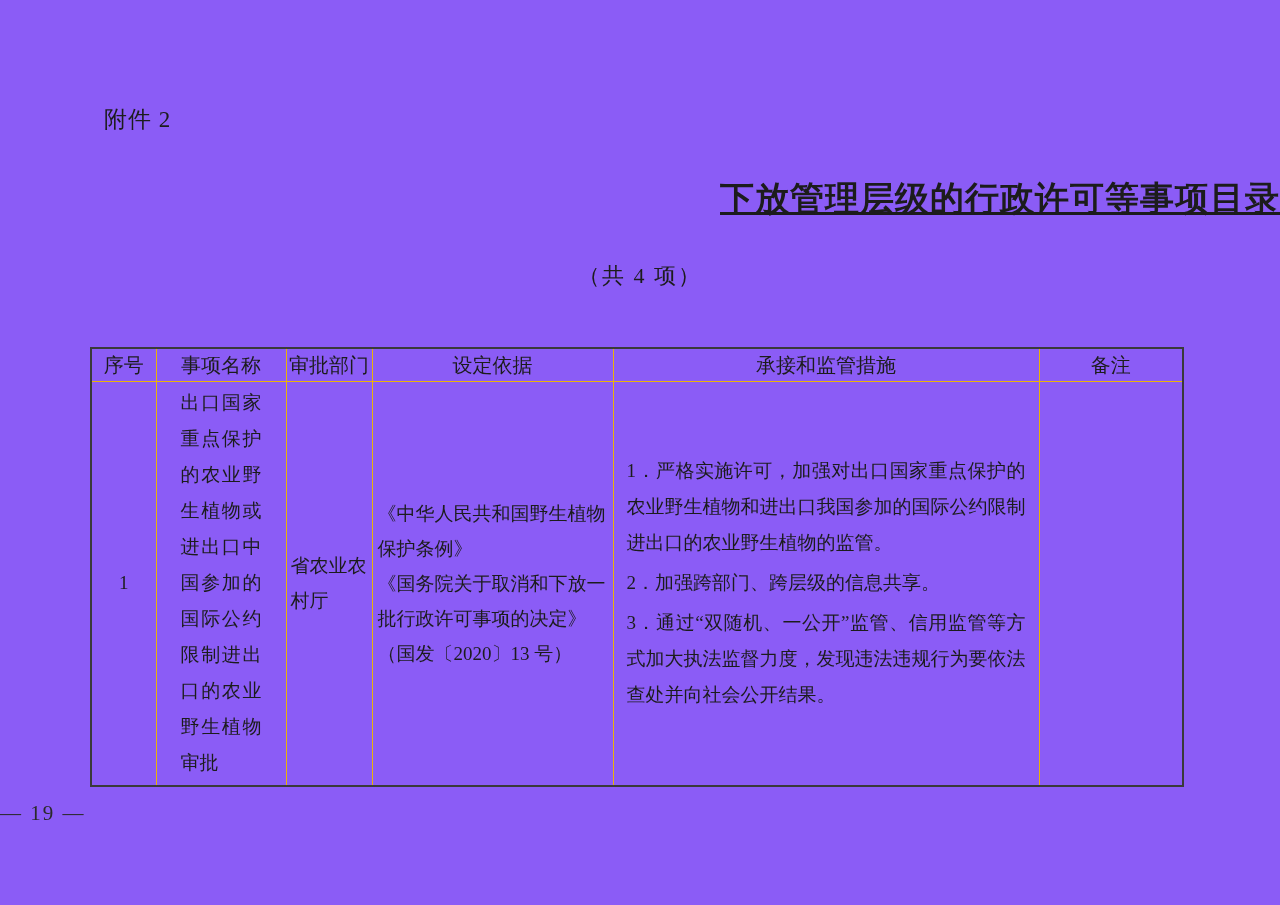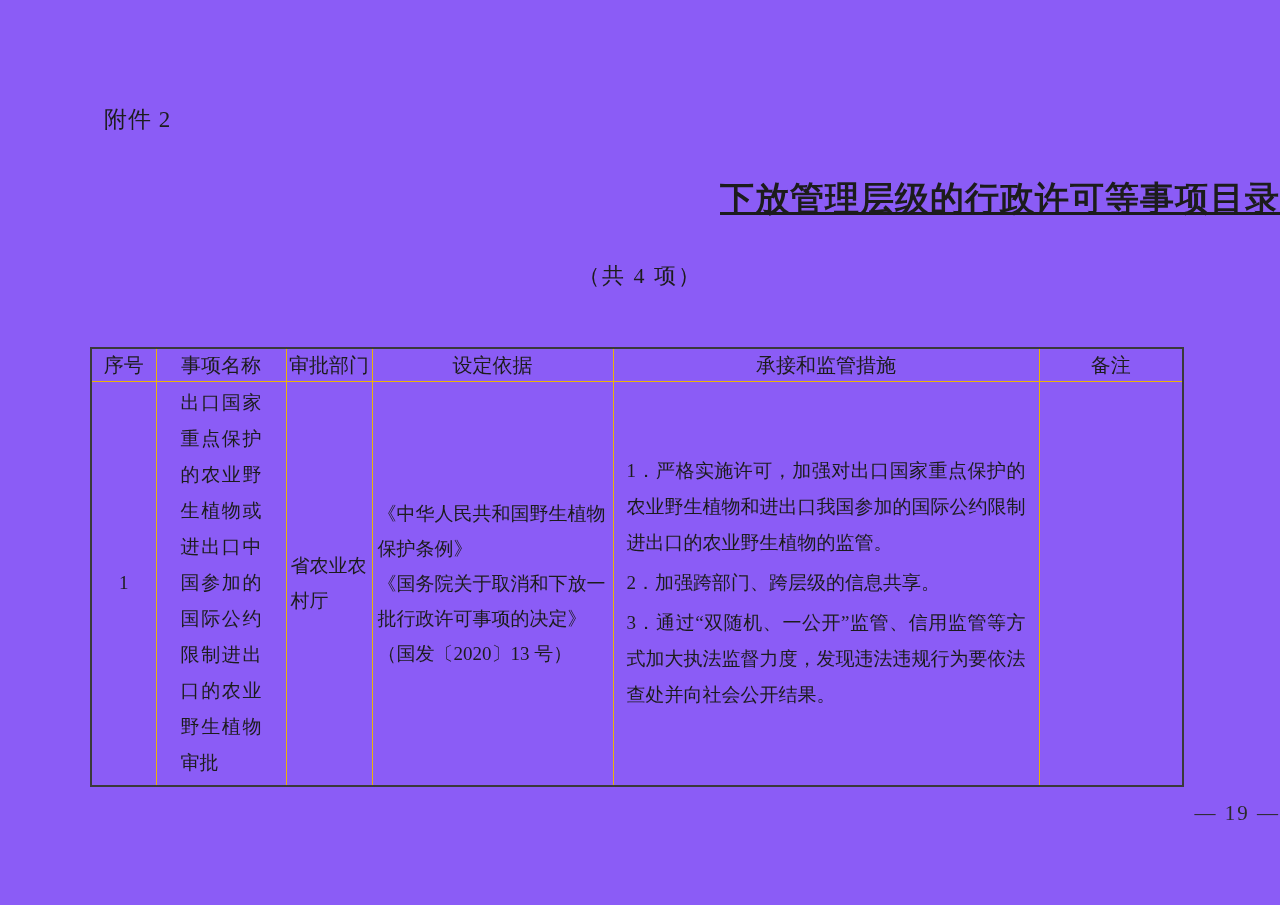--- a/index.html
+++ b/index.html
@@ -85,21 +85,21 @@
     padding: 0 9px;
     line-height: 36px;
     text-align: justify;
     text-justify: inter-ideograph;
   }
   td.col-measures p { margin: 4px; }
   td.col-remarks { }
   .page-number {
     position: absolute;
     left: 0; top: 801px; width: 100%;
-    text-align: right;
+    text-align: left;
     font-size: 21px;
     color: #2a2a2a;
     letter-spacing: 2px;
   }
 </style>
 </head>
 <body>
 
 <div class="page">
 

